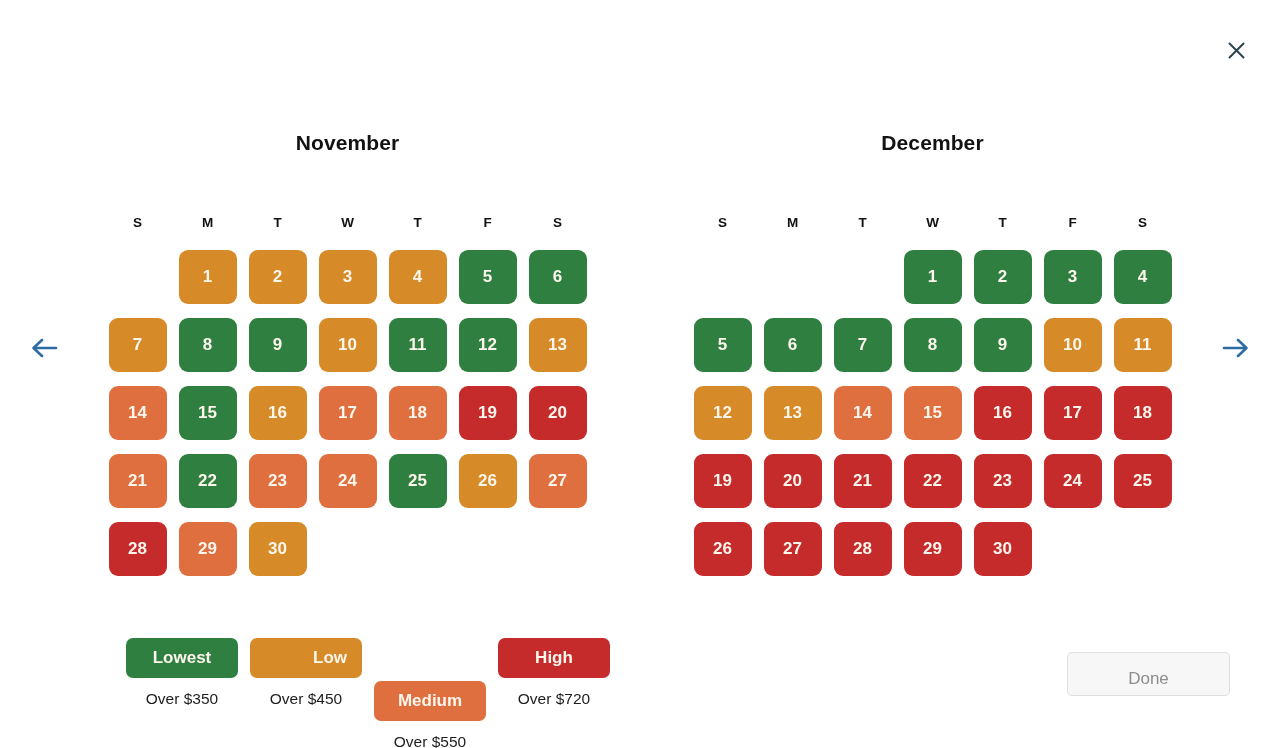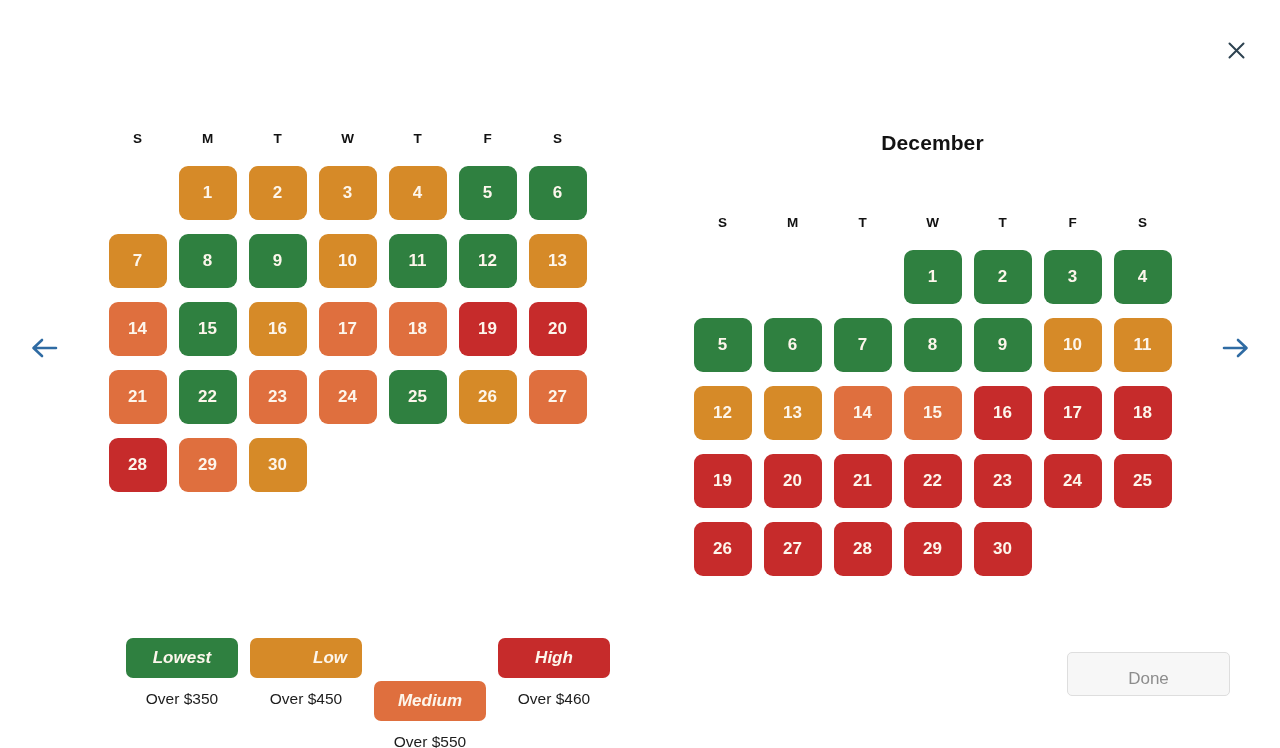--- a/index.html
+++ b/index.html
@@ -164,21 +164,20 @@
     width: 112px;
     height: 40px;
     border-radius: 7px;
     display: flex;
     align-items: center;
     justify-content: center;
     font-size: 17px;
     font-weight: 700;
     color: #fdf6ec;
     box-sizing: border-box;
-    font-style: italic;
   }
   .legend-caption {
     margin-top: 11px;
     font-size: 15.5px;
     font-weight: 400;
     color: #1d1d1d;
     line-height: 20px;
     white-space: nowrap;
   }
 
@@ -225,20 +224,21 @@
   <button class="nav-arrow nav-arrow-next">
     <span>
       <svg width="28" height="22" viewBox="0 0 28 22" aria-hidden="true">
         <path d="M2 11 H24 M16 3 L24.5 11 L16 19" stroke="#2f6ba3" stroke-width="2.6" fill="none" stroke-linecap="round" stroke-linejoin="round"></path>
       </svg>
     </span>
   </button>
 
   <div class="months-row" id="months-row">
       <div class="month">
+        <div class="month-name">November</div>
         <div class="weekday-row">
           <div class="weekday">S</div>
           <div class="weekday">M</div>
           <div class="weekday">T</div>
           <div class="weekday">W</div>
           <div class="weekday">T</div>
           <div class="weekday">F</div>
           <div class="weekday">S</div>
         </div>
         <div class="day-grid">
@@ -460,19 +460,19 @@
       <div class="legend-item">
         <div class="legend-chip" style="background: rgb(214, 138, 40); padding-left: 48px;">Low</div>
         <div class="legend-caption">Over $450</div>
       </div>
       <div class="legend-item">
         <div class="legend-chip" style="background: rgb(223, 111, 62); margin-top: 43px;">Medium</div>
         <div class="legend-caption">Over $550</div>
       </div>
       <div class="legend-item">
         <div class="legend-chip" style="background: rgb(198, 43, 43);">High</div>
-        <div class="legend-caption">Over $460</div>
+        <div class="legend-caption">Over $720</div>
       </div>
     </div>
 
   <button class="done-button">Done</button>
 
 </div>
 
 </body></html>

